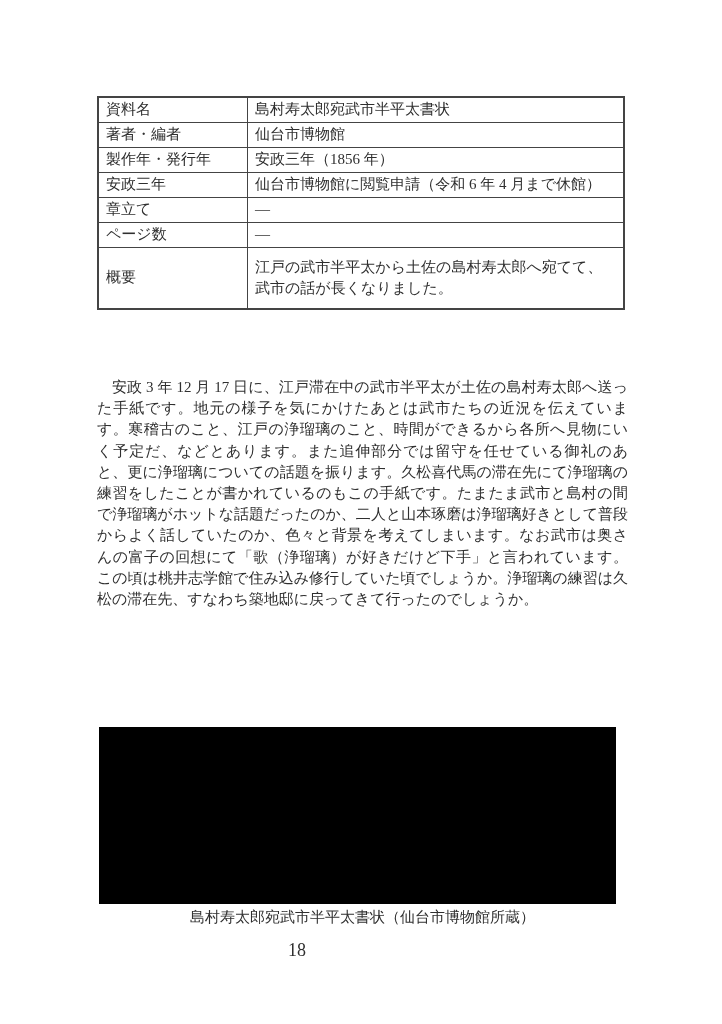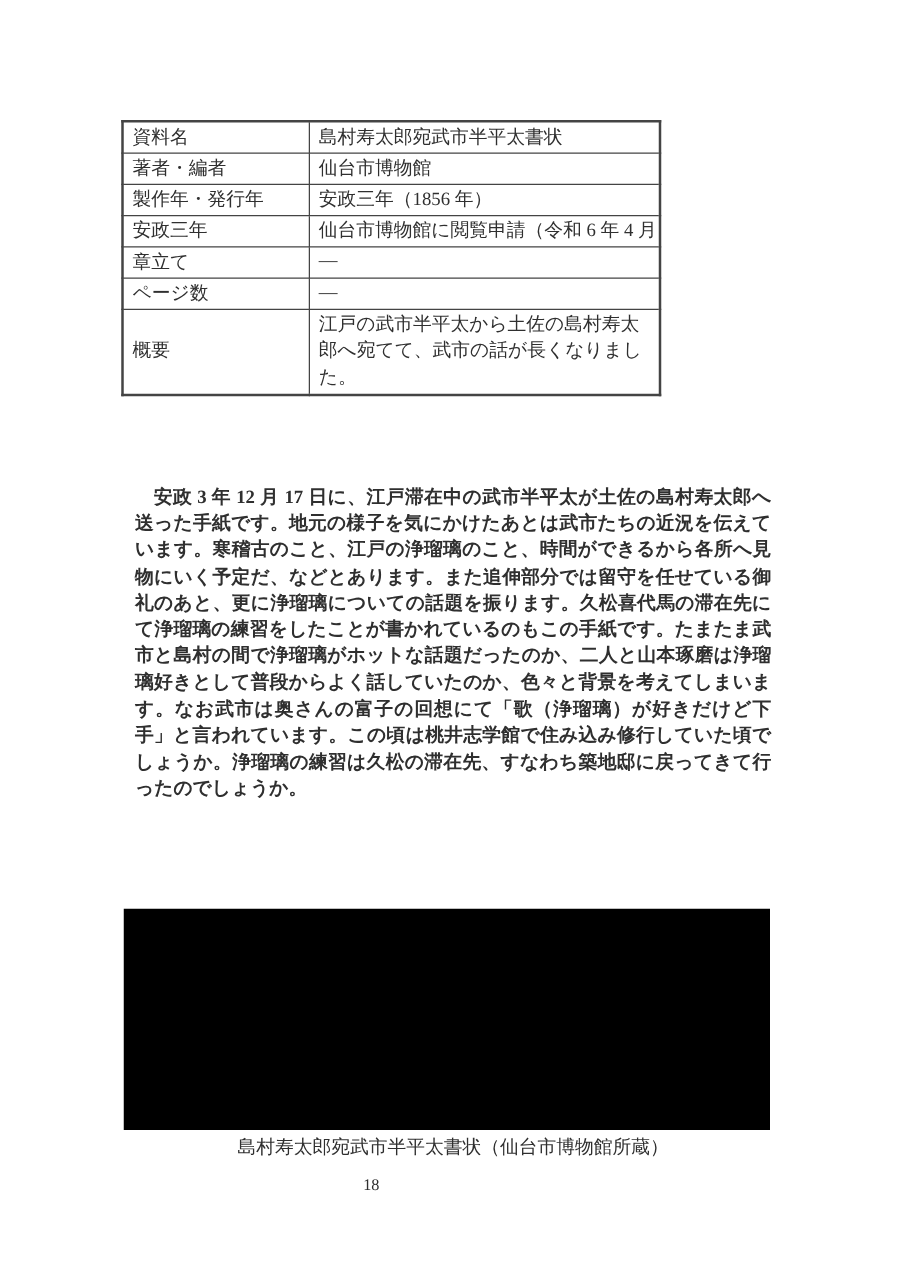--- a/index.html
+++ b/index.html
@@ -9,21 +9,21 @@
     height: 1024px;
     background: #ffffff;
     font-family: "Liberation Serif", "DejaVu Serif", serif;
     color: #2f2f2f;
     overflow: hidden;
   }
   .meta-table {
     position: absolute;
     left: 97px;
     top: 96px;
-    width: 432px;
+    width: 528px;
     border-collapse: collapse;
     border: 2px solid #444444;
     font-size: 15px;
     table-layout: fixed;
   }
   .meta-table td {
     border: 1px solid #444444;
     padding: 2px 7px;
     vertical-align: middle;
     overflow: hidden;
@@ -38,21 +38,21 @@
   }
   .body-text {
     position: absolute;
     left: 97px;
     top: 377px;
     width: 531px;
     font-size: 15px;
     line-height: 21.2px;
     text-align: justify;
   }
-  .body-text p { margin: 11px; text-indent: 1em; font-weight: bold; }
+  .body-text p { margin: 0; text-indent: 1em; }
   .figure-image {
     position: absolute;
     left: 99px;
     top: 727px;
     width: 517px;
     height: 177px;
     background: #000000;
   }
   .figure-caption {
     position: absolute;
@@ -61,21 +61,21 @@
     width: 531px;
     text-align: center;
     font-size: 15px;
   }
   .page-number {
     position: absolute;
     left: 0;
     top: 940px;
     width: 594px;
     text-align: center;
-    font-size: 13px;
+    font-size: 18px;
   }
 </style>
 </head>
 <body>
 
 <div class="page">
 
   <table class="meta-table">
     <tbody>
       <tr class="simple-row">

